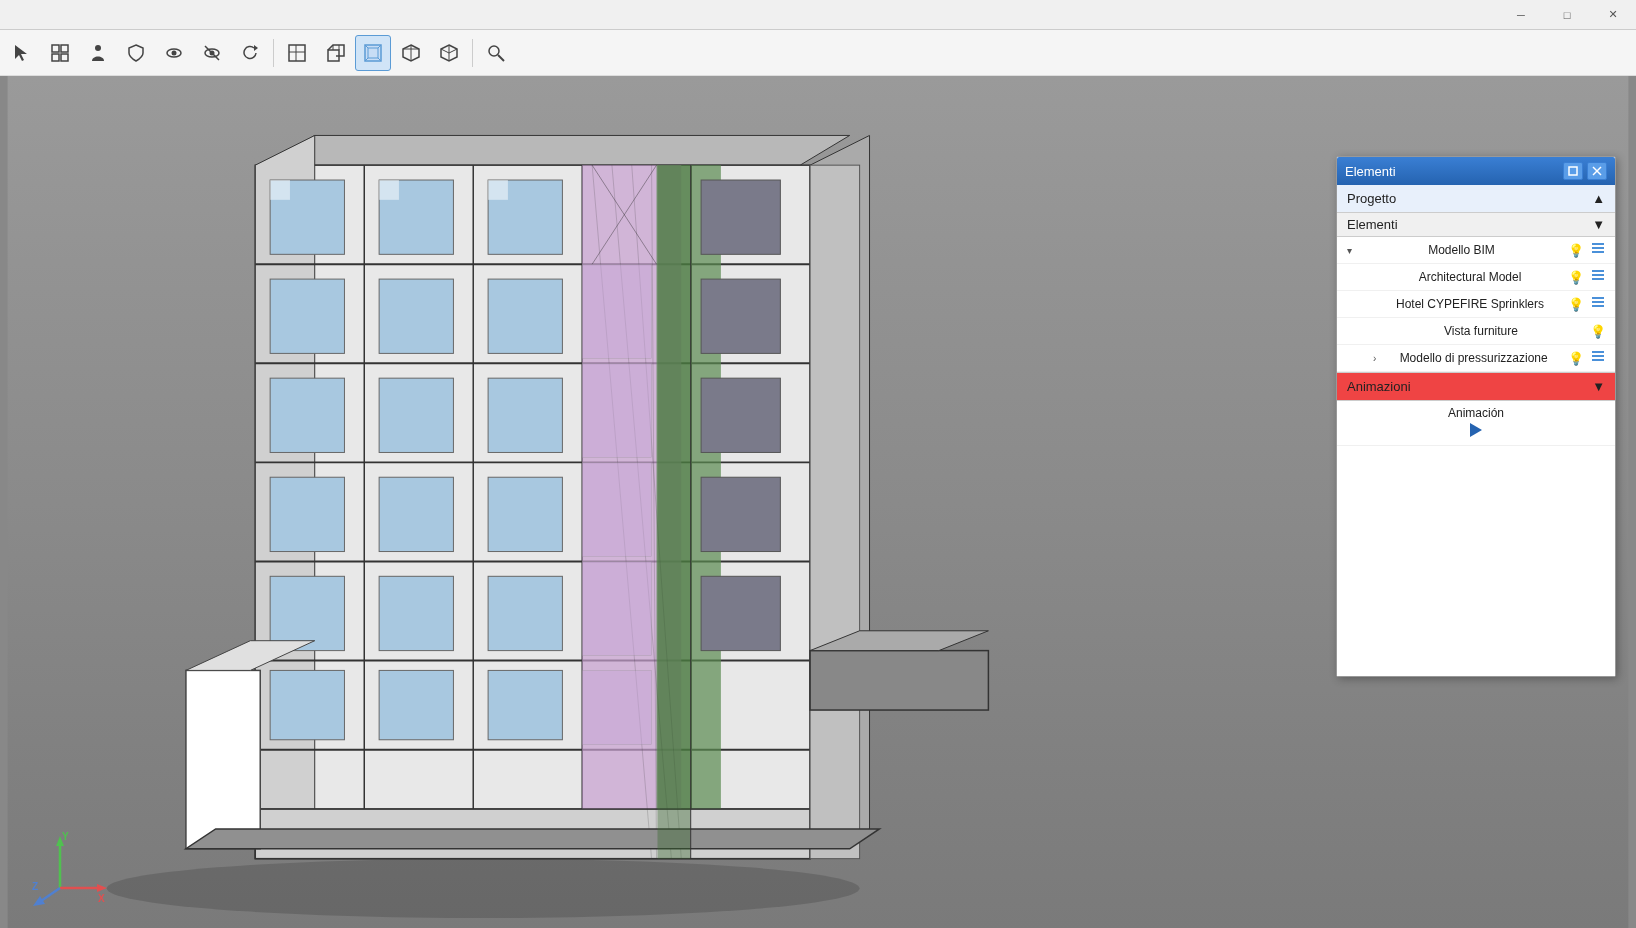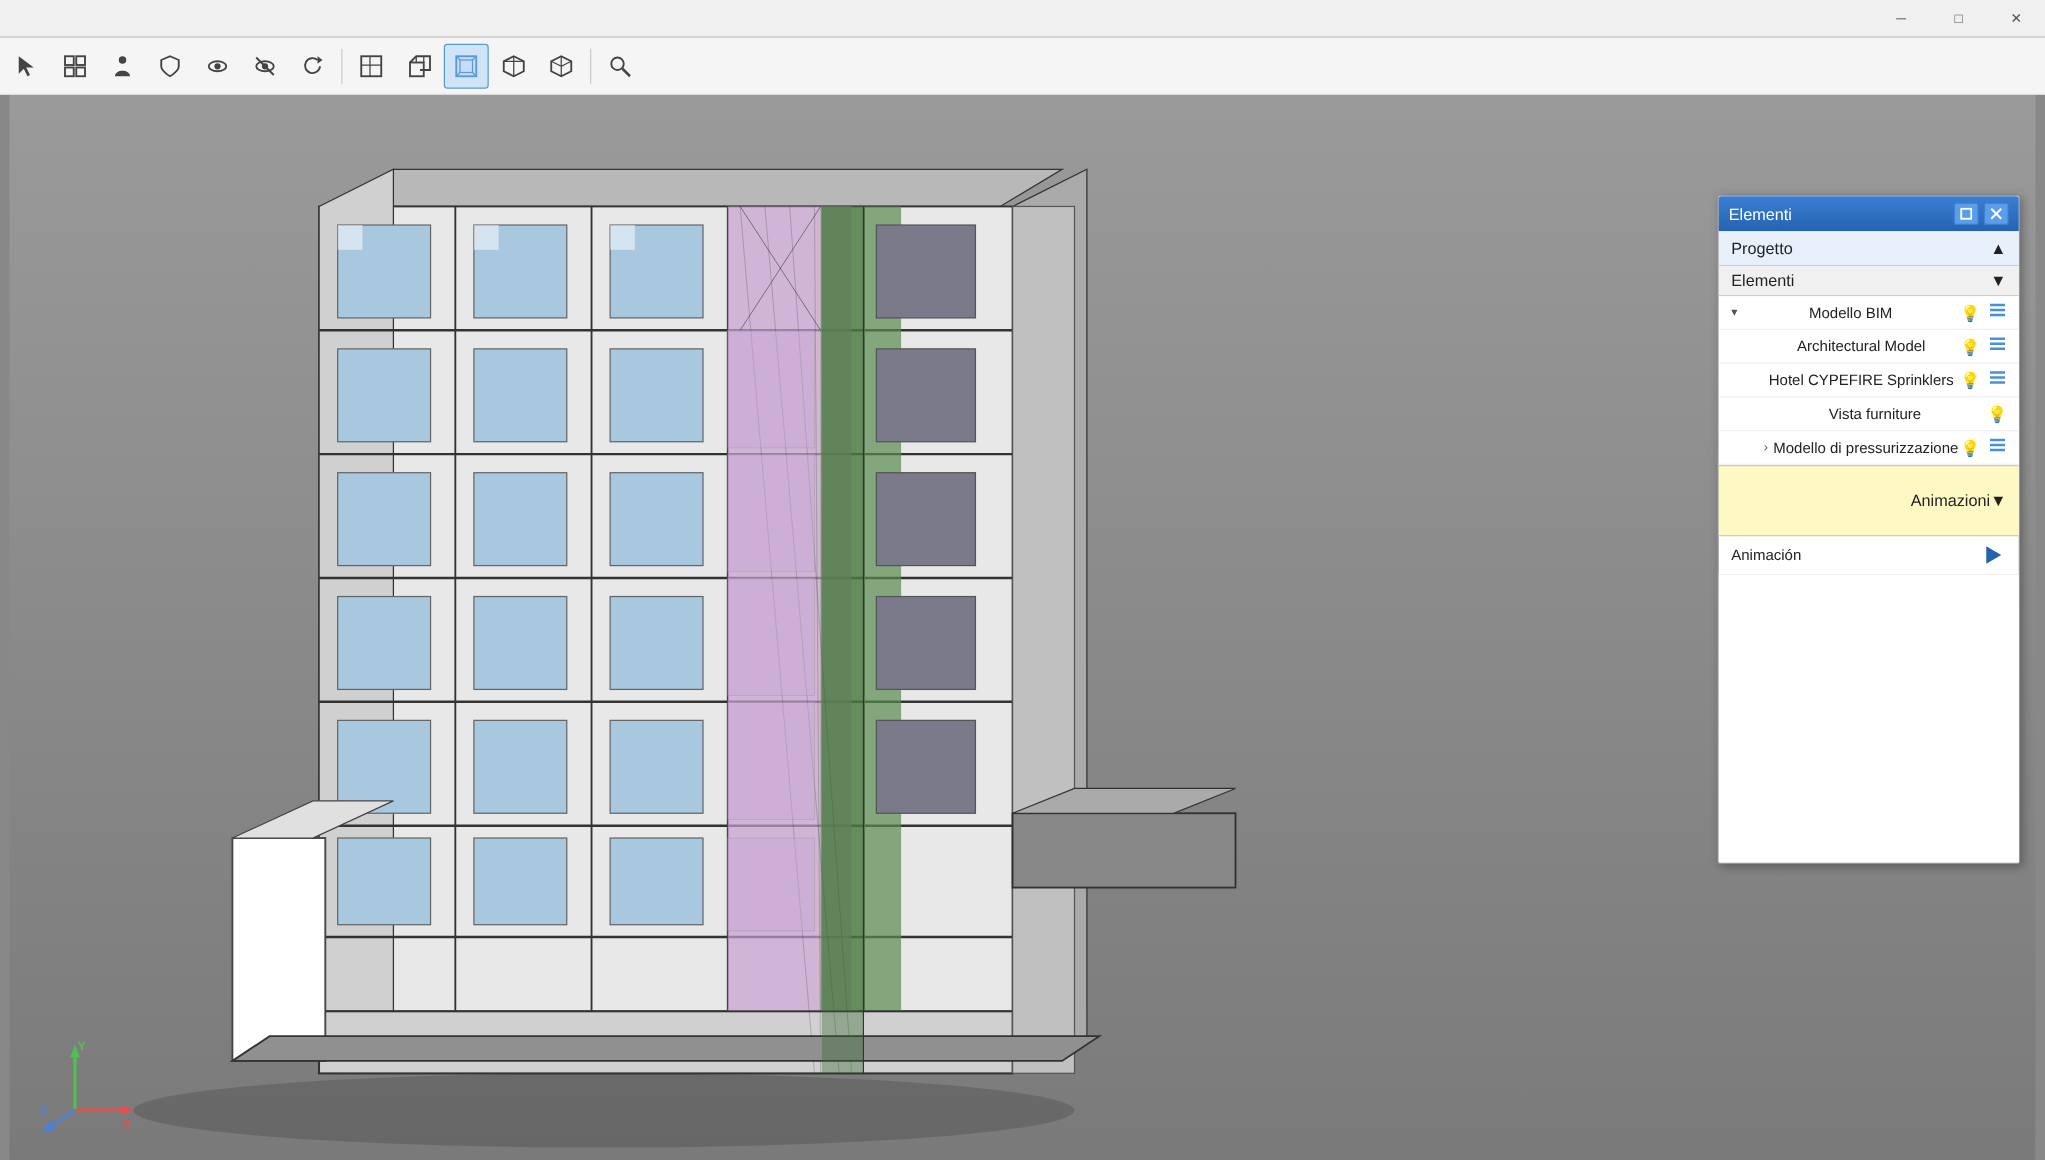--- a/index.html
+++ b/index.html
@@ -119,21 +119,21 @@
       left: 30px;
       width: 80px;
       height: 80px;
     }
 
     
     .panel {
       position: absolute;
       top: 80px;
       right: 20px;
-      width: 242px;
+      width: 280px;
       background: #fff;
       border: 1px solid #999;
       box-shadow: 2px 2px 8px rgba(0,0,0,0.3);
       z-index: 200;
       border-radius: 2px;
     }
     .panel-titlebar {
       background: linear-gradient(to bottom, #3a7fd4, #2563b0);
       height: 28px;
       display: flex;
@@ -237,37 +237,38 @@
     }
     .chevron {
       margin-right: 4px;
       font-size: 10px;
       color: #555;
       cursor: pointer;
     }
 
     
     .animazioni-row {
-      background: #fef9c3;
+      background: #ef4444;
       border-top: 1px solid #ccc;
       border-bottom: 1px solid #ccc;
-      padding: 20px 10px;
-      display: flex;
-      align-items: center;
-      justify-content: flex-end;
+      padding: 6px 10px;
+      display: flex;
+      align-items: center;
+      justify-content: space-between;
       cursor: pointer;
     }
     .animazioni-row span { font-size: 13px; color: #222; }
 
     .animacion-row {
       display: flex;
       align-items: center;
-      padding: 5px 10px;
+      padding: 5px 0;
       border-bottom: 1px solid #f0f0f0;
       cursor: pointer;
+      flex-direction: column;
     }
     .animacion-label {
       flex: 1;
       font-size: 12px;
       color: #222;
     }
     .play-btn {
       width: 20px;
       height: 20px;
       display: flex;

